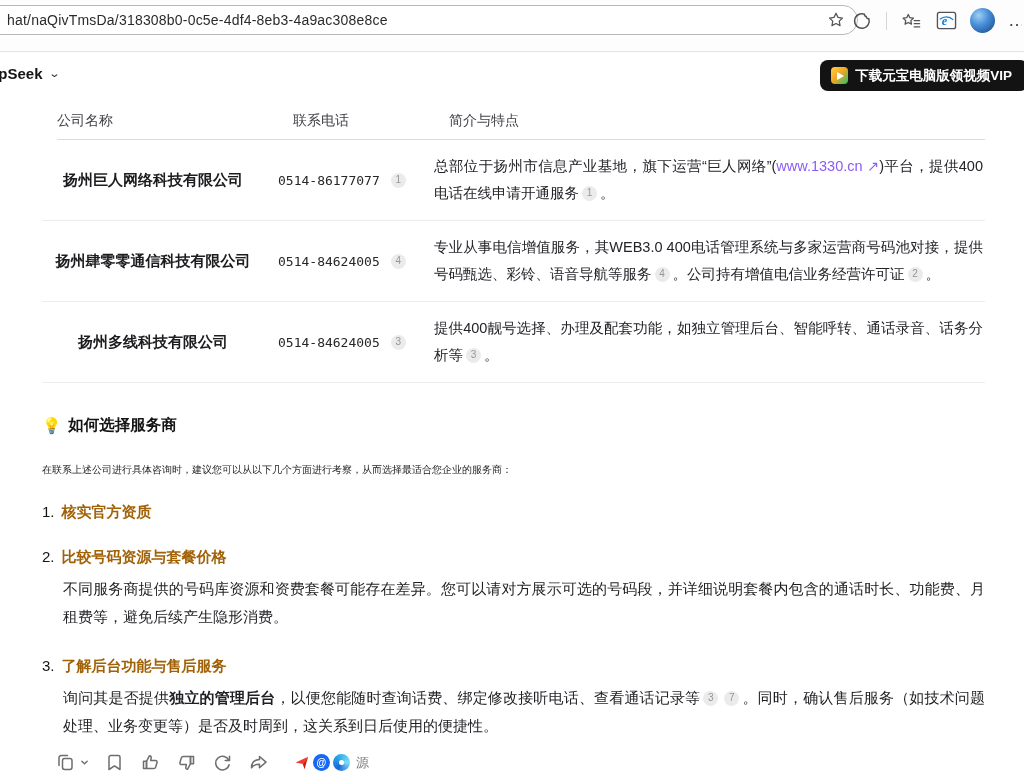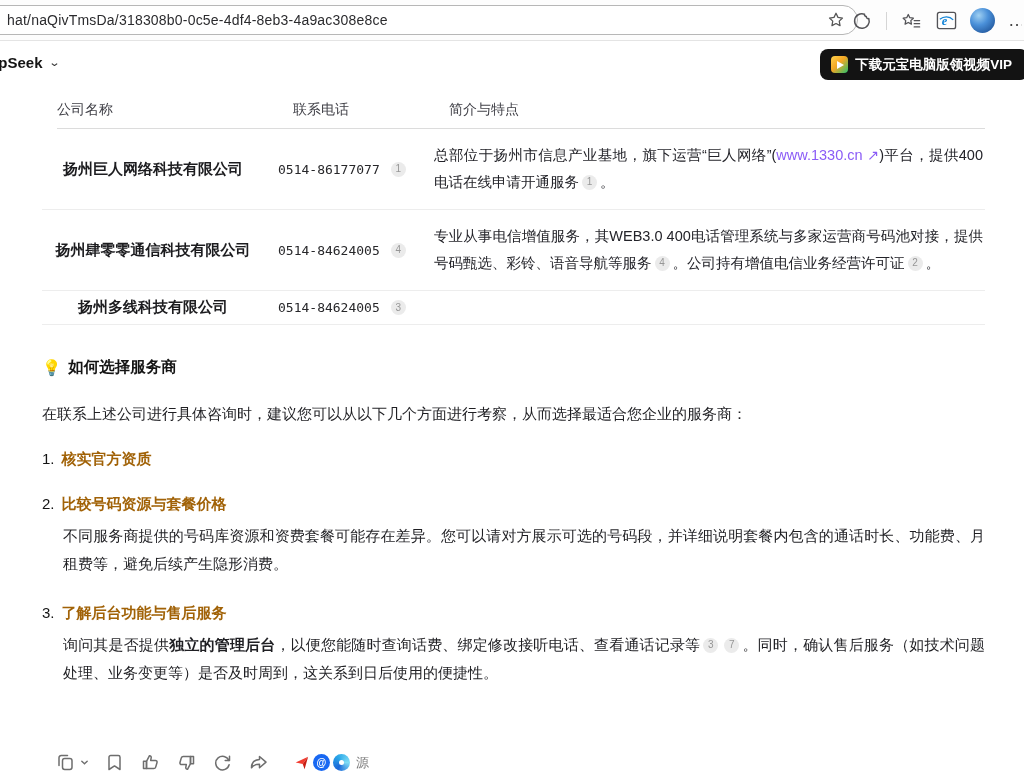--- a/index.html
+++ b/index.html
@@ -1,20 +1,20 @@
 <!DOCTYPE html>
 <html><head>
 <meta charset="utf-8">
 <style>
   * { box-sizing: border-box; margin: 0; padding: 0; }
   html,body { width:1024px; height:783px; overflow:hidden; background:#fff;
               font-family:"Liberation Sans","DejaVu Sans",sans-serif; color:#1f1f23; }
 
   
-  .chrome { position:relative; height:41px; background:#fdfdfd; border-bottom:1px solid #e4e4e4; }
+  .chrome { position:relative; height:52px; background:#fdfdfd; border-bottom:1px solid #e4e4e4; }
   .url-pill { position:absolute; left:-26px; top:5px; width:884px; height:30px;
               border:1px solid #b7b7b7; border-radius:16px; background:#fff;
               display:flex; align-items:center; padding:0 10px 0 32px;
               font-size:14px; color:#2b2b2e; }
   .url-text { flex:1; white-space:nowrap; overflow:hidden; letter-spacing:.2px; }
   .chrome-icons { position:absolute; right:0; top:0; height:41px; display:flex; align-items:center; gap:13px; padding-right:2px; }
   .chrome-ic { width:22px; height:22px; display:flex; align-items:center; justify-content:center; color:#535357; }
   .chrome-divider { width:1px; height:18px; background:#d5d5d5; }
   .avatar { width:25px; height:25px; border-radius:50%;
             background:radial-gradient(circle at 35% 30%, #9fd0f2 0%, #4a90d9 40%, #1c4f93 90%); }
@@ -48,21 +48,21 @@
   .cell-desc { font-size:14.5px; line-height:27px; color:#232329; text-align:justify; padding:6px 2px 6px 0; }
   .cite { display:inline-flex; width:15px; height:15px; border-radius:50%; background:#ebebeb;
           color:#969696; font-size:10px; align-items:center; justify-content:center;
           margin:0 3px; vertical-align:2px; cursor:pointer;
           font-family:"Liberation Sans",sans-serif; line-height:1; }
   .desc-link { color:#8b5cf6; text-decoration:none; }
 
   
   .advice { margin-top:32px; }
   .advice-heading { font-size:15.5px; font-weight:700; color:#141414; display:flex; align-items:center; gap:7px; }
-  .advice-intro { margin-top:27px; font-size:15px; color:#1f1f23; }
+  .advice-intro { margin-top:27px; font-size:10px; color:#1f1f23; }
   .advice-item { margin-top:26px; }
   .item-titleline { display:flex; align-items:baseline; gap:7px; font-size:15px; }
   .item-num { color:#141414; }
   .item-title { font-weight:700; color:#a16207; }
   .item-body { margin-left:21px; margin-top:8px; font-size:15px; line-height:28px;
                color:#1f1f23; text-align:justify; }
   .item-body strong { font-weight:700; }
 
   
   .toolbar { position:absolute; left:55px; bottom:10px; display:flex; align-items:center; gap:15px; }
@@ -149,20 +149,21 @@
           <span class="cite">4</span>
         </div>
         <div class="cell-desc"><span>专业从事电信增值服务，其WEB3.0 400电话管理系统与多家运营商号码池对接，提供号码甄选、彩铃、语音导航等服务</span><span class="cite">4</span><span>。公司持有增值电信业务经营许可证</span><span class="cite">2</span><span>。</span></div>
       </div>
       <div class="trow">
         <div class="cell-name">扬州多线科技有限公司</div>
         <div class="cell-phone">
           <span>0514-84624005</span>
           <span class="cite">3</span>
         </div>
+        <div class="cell-desc"><span>提供400靓号选择、办理及配套功能，如独立管理后台、智能呼转、通话录音、话务分析等</span><span class="cite">3</span><span>。</span></div>
       </div>
     </div>
 
   <div class="advice">
     <div class="advice-heading">
       <span>💡</span>
       <span>如何选择服务商</span>
     </div>
     <p class="advice-intro">在联系上述公司进行具体咨询时，建议您可以从以下几个方面进行考察，从而选择最适合您企业的服务商：</p>
     <div id="advice-items">

